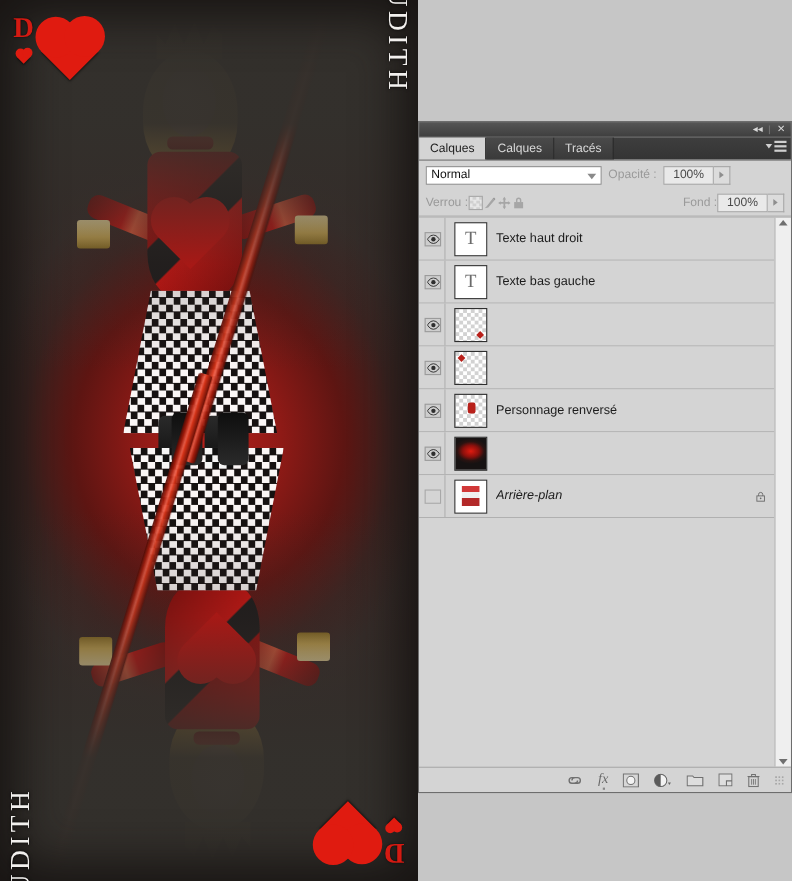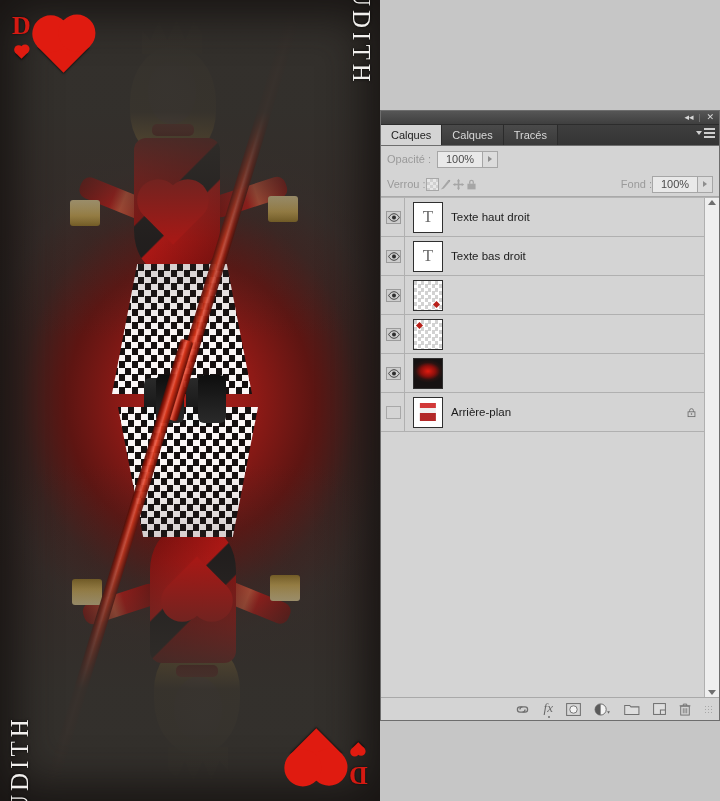--- a/index.html
+++ b/index.html
@@ -301,21 +301,21 @@
   }
   .thumb-mini-red {
     position:absolute; left: 38%; top: 26%; width: 26%; height: 34%;
     background:#b8201a; border-radius: 2px;
   }
   .layer-name {
     flex: 1; font-size: 11.5px; color: #1b1b1b;
     font-family: "Liberation Sans", sans-serif;
     overflow: hidden; white-space: nowrap; text-overflow: ellipsis;
   }
-  .layer-row.bg .layer-name { }
+  .layer-row.bg .layer-name { font-style: italic; }
   .lock-badge { width: 26px; display: flex; justify-content: center; opacity: .7; }
 
   
   #layer-scrollbar {
     width: 15px; background: #efefef;
     border-left: 1px solid #b0b0b0;
     display: flex; flex-direction: column; justify-content: space-between;
     align-items: center; padding: 2px 0;
   }
   .sb-arrow { width: 0; height: 0; border-left: 4px solid transparent; border-right: 4px solid transparent; }
@@ -429,20 +429,24 @@
         <span class="menu-caret"></span>
         <span class="menu-lines">
             <i></i>
             <i></i>
             <i></i>
           </span>
       </div>
     </div>
 
     <div id="blend-row">
+      <div id="blend-select">
+        <span>Normal</span>
+        <span class="sel-caret"></span>
+      </div>
       <span class="dim-label">Opacité :</span>
       <div style="display:flex;">
         <div class="num-field">100%</div>
         <div class="num-arrow">
             <i></i>
           </div>
       </div>
     </div>
 
     <div id="lock-row">
@@ -495,21 +499,21 @@
         <div class="layer-row">
           <div class="eye-cell">
             <span class="eye-box">
               <svg viewBox="0 0 14 10" width="12" height="9">
                   <path d="M7 0.5 C3 0.5 0.8 5 0.8 5 S3 9.5 7 9.5 13.2 5 13.2 5 11 0.5 7 0.5 Z" fill="none" stroke="#2e2e2e" stroke-width="1"></path>
                   <circle cx="7" cy="5" r="2.3" fill="#2e2e2e"></circle>
                 </svg>
             </span>
           </div>
           <div class="thumb txt">T</div>
-          <div class="layer-name">Texte bas droit</div>
+          <div class="layer-name">Texte bas gauche</div>
           <div class="lock-badge"></div>
         </div>
 
         <div class="layer-row">
           <div class="eye-cell">
             <span class="eye-box">
               <svg viewBox="0 0 14 10" width="12" height="9">
                   <path d="M7 0.5 C3 0.5 0.8 5 0.8 5 S3 9.5 7 9.5 13.2 5 13.2 5 11 0.5 7 0.5 Z" fill="none" stroke="#2e2e2e" stroke-width="1"></path>
                   <circle cx="7" cy="5" r="2.3" fill="#2e2e2e"></circle>
                 </svg>
@@ -529,31 +533,46 @@
                   <circle cx="7" cy="5" r="2.3" fill="#2e2e2e"></circle>
                 </svg>
             </span>
           </div>
           <div class="thumb checker">
             <span style="position:absolute;left:3px;top:3px;width:5px;height:5px;background:#b8201a;transform:rotate(-45deg);"></span>
           </div>
           <div class="lock-badge"></div>
         </div>
 
-
-
         <div class="layer-row">
           <div class="eye-cell">
             <span class="eye-box">
               <svg viewBox="0 0 14 10" width="12" height="9">
                   <path d="M7 0.5 C3 0.5 0.8 5 0.8 5 S3 9.5 7 9.5 13.2 5 13.2 5 11 0.5 7 0.5 Z" fill="none" stroke="#2e2e2e" stroke-width="1"></path>
                   <circle cx="7" cy="5" r="2.3" fill="#2e2e2e"></circle>
                 </svg>
             </span>
           </div>
+          <div class="thumb checker">
+            <span class="thumb-mini-red" style="transform:rotate(180deg);"></span>
+          </div>
+          <div class="layer-name">Personnage renversé</div>
+          <div class="lock-badge"></div>
+        </div>
+
+
+        <div class="layer-row">
+          <div class="eye-cell">
+            <span class="eye-box">
+              <svg viewBox="0 0 14 10" width="12" height="9">
+                  <path d="M7 0.5 C3 0.5 0.8 5 0.8 5 S3 9.5 7 9.5 13.2 5 13.2 5 11 0.5 7 0.5 Z" fill="none" stroke="#2e2e2e" stroke-width="1"></path>
+                  <circle cx="7" cy="5" r="2.3" fill="#2e2e2e"></circle>
+                </svg>
+            </span>
+          </div>
           <div class="thumb fond"></div>
           <div class="lock-badge"></div>
         </div>
 
         <div class="layer-row bg">
           <div class="eye-cell">
             <span class="eye-box off"></span>
           </div>
           <div class="thumb">
             <span class="thumb-figure"></span>

